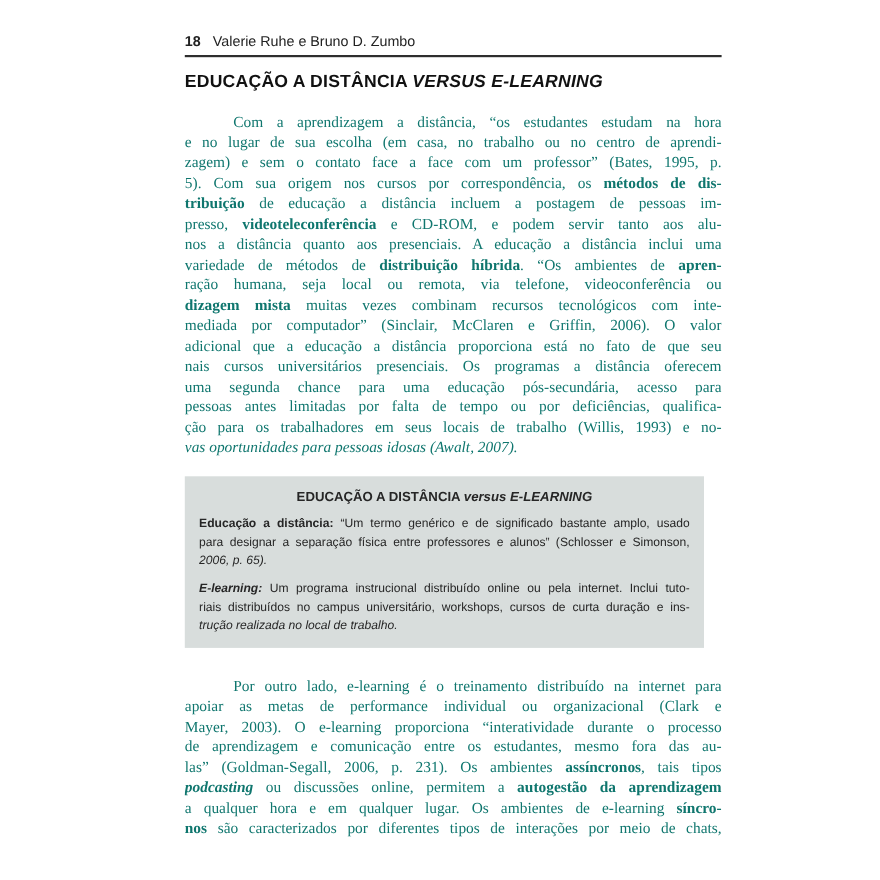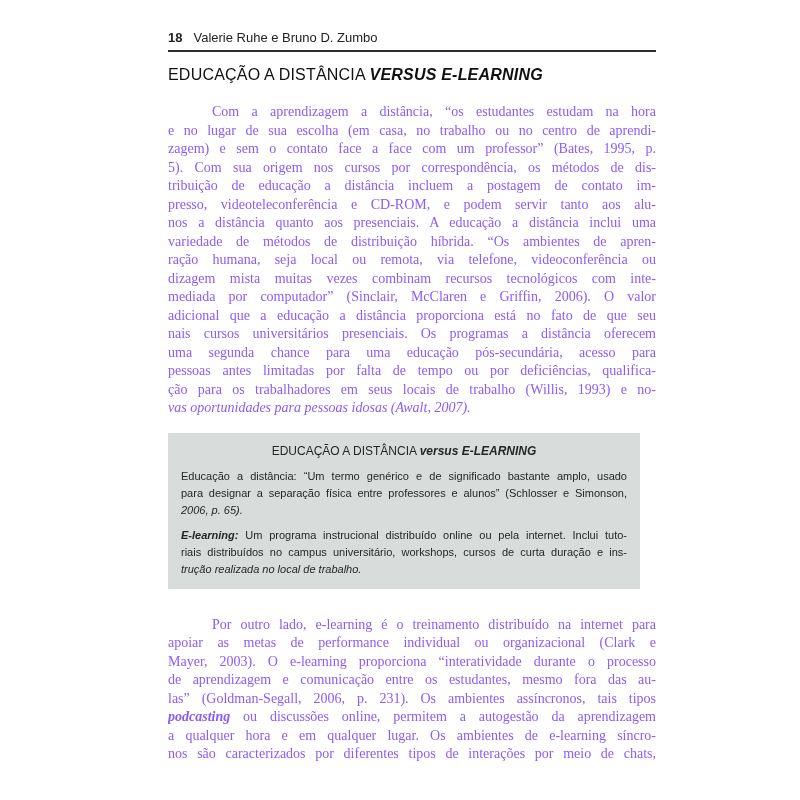--- a/index.html
+++ b/index.html
@@ -28,33 +28,33 @@
     font-family:"Liberation Sans","DejaVu Sans",sans-serif;
     font-size:16px;font-weight:bold;color:#111;
     letter-spacing:0.2px;
   }
 
   
   .bodypara{
     margin-top:19px;
     font-size:14px;
     line-height:18.5px;
-    color:#8b5cf6;
+    color:#0f766e;
   }
   .tline{
     text-align:justify;
     text-align-last:justify;
     overflow:hidden;
     white-space:normal;
     height:18.5px;
   }
   .tline.lastline{text-align-last:left;font-style:italic;}
   .tline.indent{padding-left:44px;}
 
-  .s-b{font-weight:normal;}
+  .s-b{font-weight:bold;}
   .s-i{}
   .s-bi{font-weight:bold;font-style:italic;}
 
   
   .infobox{
     box-sizing:border-box;
     width:472px;
     margin-top:15px;
     background:#d8dddc;
     padding:10px 13px 11px 13px;
@@ -86,21 +86,21 @@
       <span class="authors">Valerie Ruhe e Bruno D. Zumbo</span>
     </div>
 
     <div class="section-heading"><span class="s-b">EDUCAÇÃO A DISTÂNCIA </span><span class="s-bi">VERSUS E-LEARNING</span></div>
 
     <div class="bodypara">
         <div class="tline indent"><span>Com a aprendizagem a distância, “os estudantes estudam na hora</span></div>
         <div class="tline"><span>e no lugar de sua escolha (em casa, no trabalho ou no centro de aprendi-</span></div>
         <div class="tline"><span>zagem) e sem o contato face a face com um professor” (Bates, 1995, p.</span></div>
         <div class="tline"><span>5). Com sua origem nos cursos por correspondência, os </span><span class="s-b">métodos de dis-</span></div>
-        <div class="tline"><span class="s-b">tribuição</span><span> de educação a distância incluem a postagem de contato im-</span></div>
+        <div class="tline"><span class="s-b">tribuição</span><span> de educação a distância incluem a postagem de pessoas im-</span></div>
         <div class="tline"><span>presso, </span><span class="s-b">videoteleconferência</span><span> e CD-ROM, e podem servir tanto aos alu-</span></div>
         <div class="tline"><span>nos a distância quanto aos presenciais. A educação a distância inclui uma</span></div>
         <div class="tline"><span>variedade de métodos de </span><span class="s-b">distribuição híbrida</span><span>. “Os ambientes de </span><span class="s-b">apren-</span></div>
         <div class="tline"><span>ração humana, seja local ou remota, via telefone, videoconferência ou</span></div>
         <div class="tline"><span class="s-b">dizagem mista</span><span> muitas vezes combinam recursos tecnológicos com inte-</span></div>
         <div class="tline"><span>mediada por computador” (Sinclair, McClaren e Griffin, 2006). O valor</span></div>
         <div class="tline"><span>adicional que a educação a distância proporciona está no fato de que seu</span></div>
         <div class="tline"><span>nais cursos universitários presenciais. Os programas a distância oferecem</span></div>
         <div class="tline"><span>uma segunda chance para uma educação pós-secundária, acesso para</span></div>
         <div class="tline"><span>pessoas antes limitadas por falta de tempo ou por deficiências, qualifica-</span></div>

